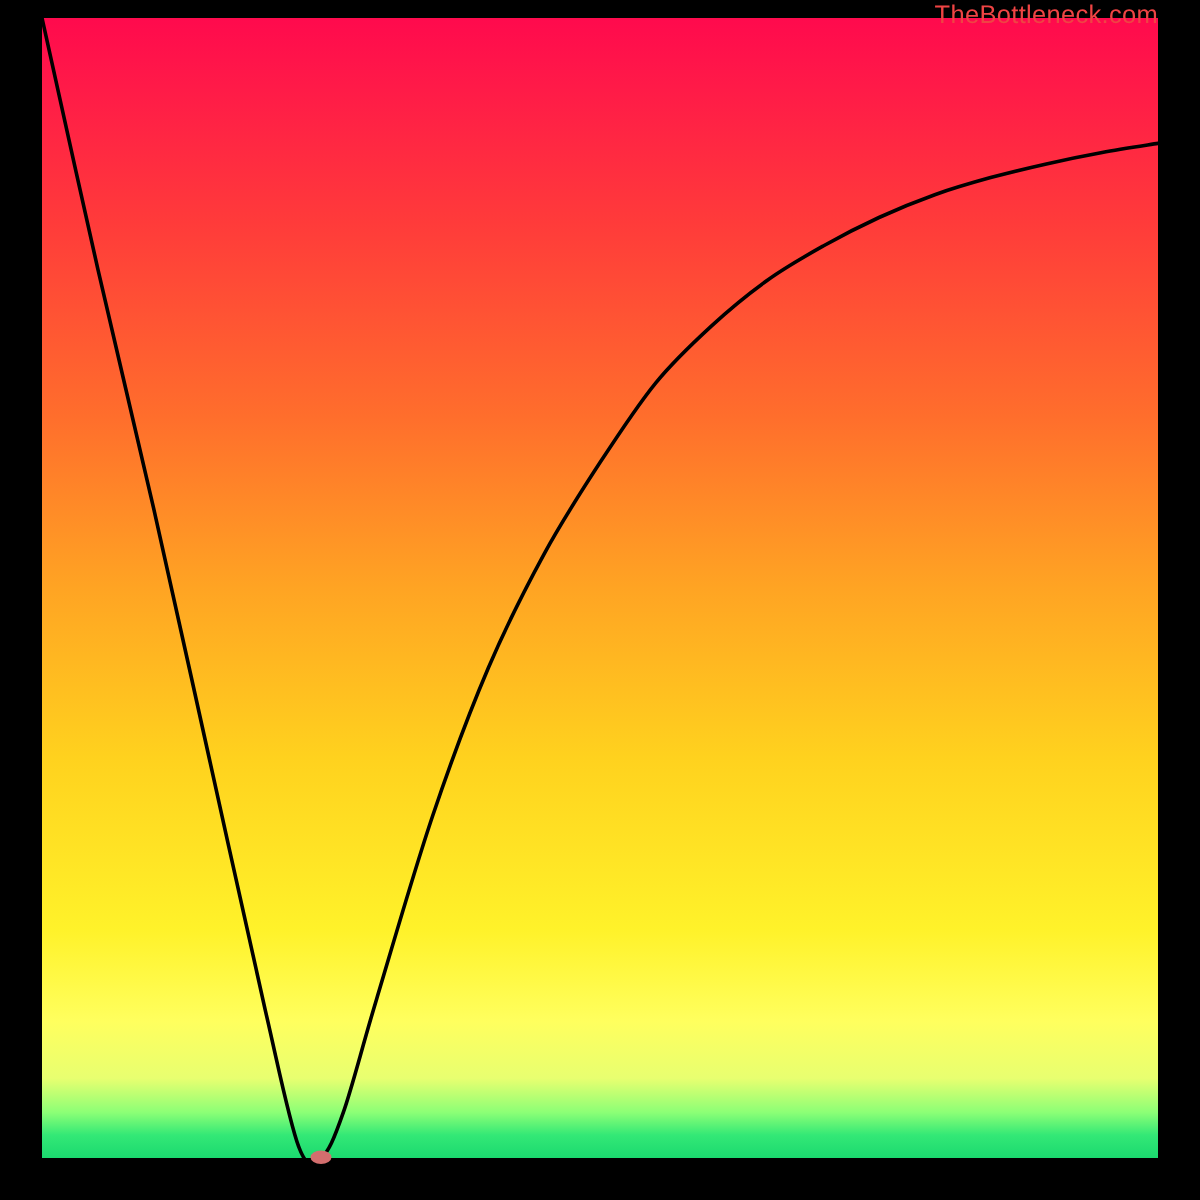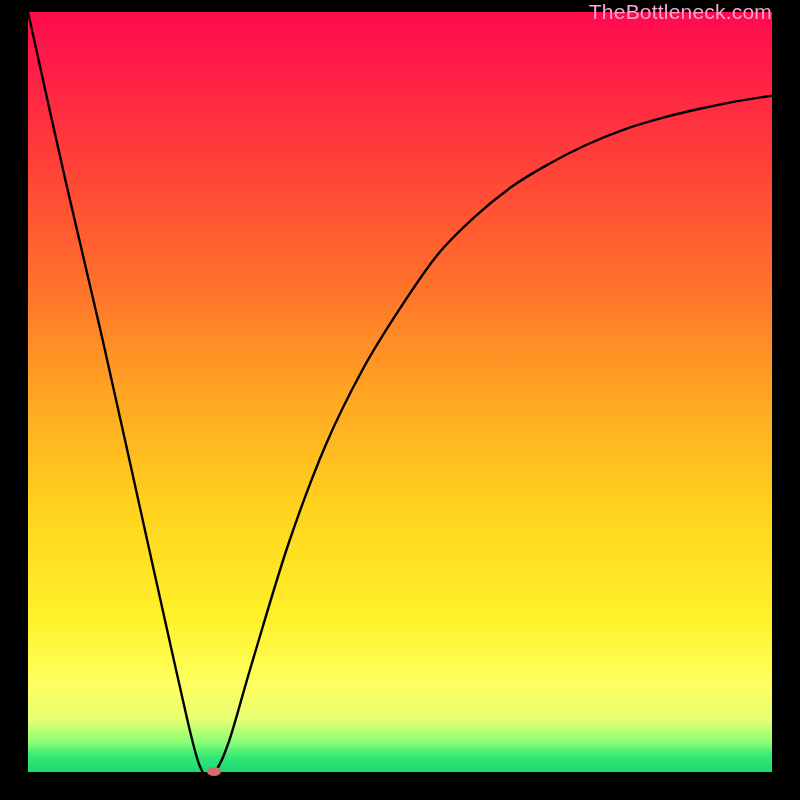--- a/index.html
+++ b/index.html
@@ -44,22 +44,22 @@
     position: absolute;
     left: 0;
     top: 0;
     width: 744px;
     height: 760px;
   }
   .watermark {
     position: absolute;
     top: 0px;
     right: 28px;
-    color: #f9a8d4;
-    font-size: 21px;
+    color: #ef4444;
+    font-size: 17px;
     font-weight: 500;
     letter-spacing: 0.2px;
     user-select: none;
   }
   .minimum-marker {
     position: absolute;
     width: 14px;
     height: 9px;
     background: #d36e6e;
     border-radius: 50%;

